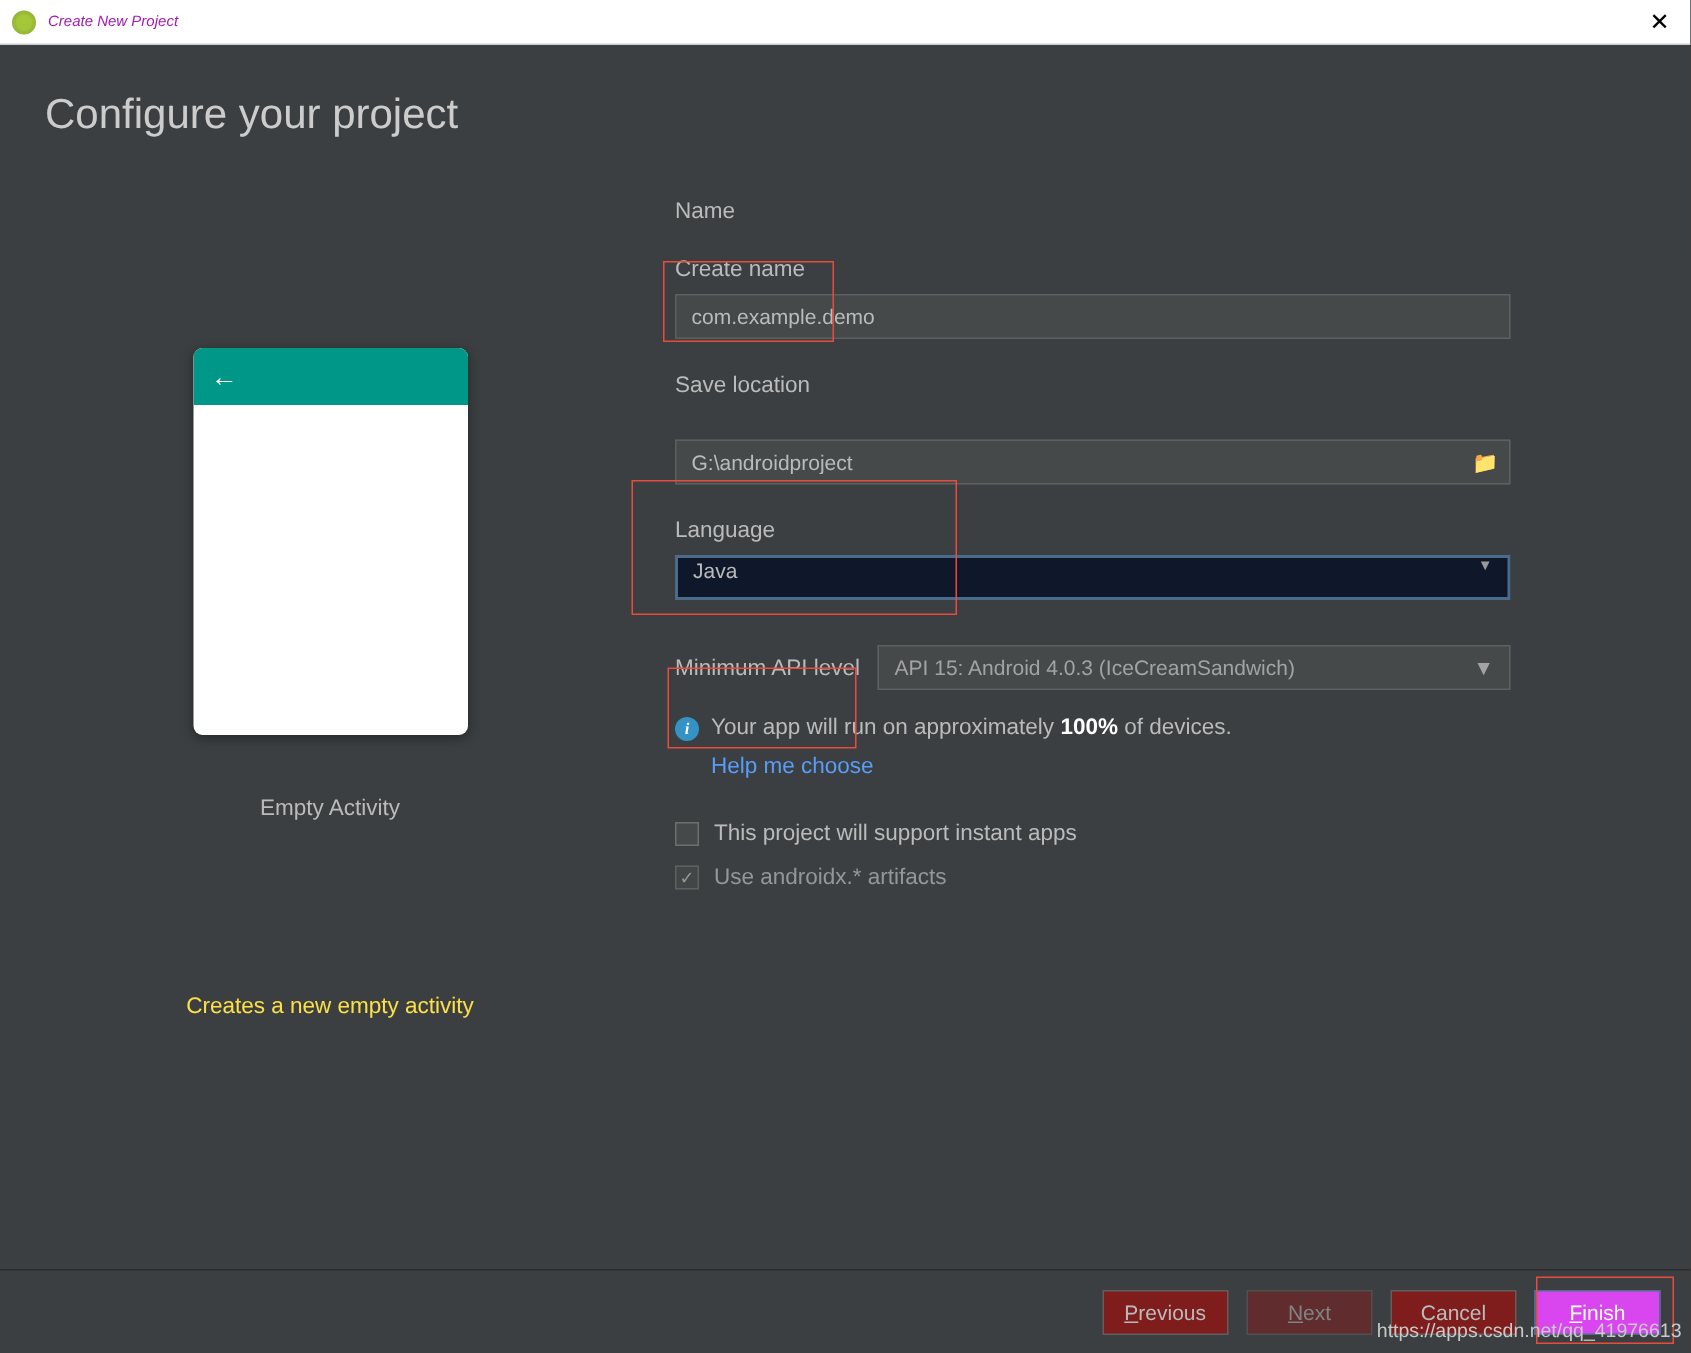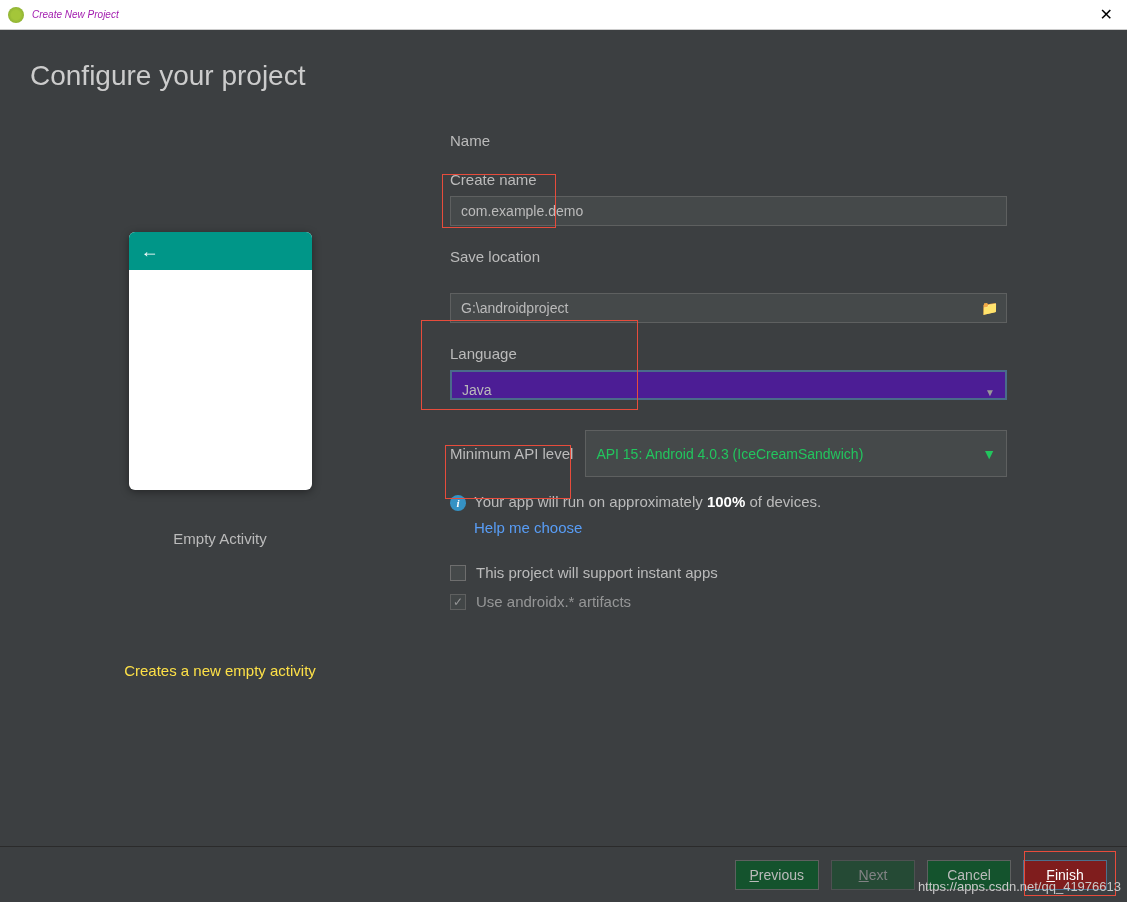--- a/index.html
+++ b/index.html
@@ -29,43 +29,43 @@
 
 .highlight-red { position: absolute; border: 1px solid #e74c3c; pointer-events: none; }
 .hl1 { left: 442px; top: 174px; width: 114px; height: 54px; }
 .hl2 { left: 421px; top: 320px; width: 217px; height: 90px; }
 .hl3 { left: 445px; top: 445px; width: 126px; height: 54px; }
 .hl4 { left: 1024px; top: 851px; width: 92px; height: 45px; }
 
 .input-with-icon { position: relative; margin-top: 28px; }
 .input-with-icon .folder-icon { position: absolute; right: 8px; top: 50%; transform: translateY(-50%); color: #888; font-size: 14px; }
 
-.select-like { width: 100%; height: 30px; background: #4c1d95; border: 2px solid #4a6b8a; color: #bbbbbb; padding: 0 10px; font-size: 14px; display: flex; align-items: flex-end; justify-content: space-between; cursor: pointer; }
+.select-like { width: 100%; height: 30px; background: #0f172a; border: 2px solid #4a6b8a; color: #bbbbbb; padding: 0 10px; font-size: 14px; display: flex; align-items: flex-start; justify-content: space-between; cursor: pointer; }
 .select-like .chevron { color: #999; font-size: 10px; }
 
 .api-row { display: flex; align-items: center; gap: 12px; margin-bottom: 16px; margin-top: 30px; }
 .api-label { color: #bbbbbb; font-size: 15px; white-space: nowrap; }
-.api-select { flex: 1; height: 47px; background: #45494a; border: 1px solid #5e6060; color: #22c55e; padding: 0 10px; font-size: 14px; display: flex; align-items: center; justify-content: space-between; cursor: pointer; }
+.api-select { flex: 1; height: 30px; background: #45494a; border: 1px solid #5e6060; color: #a3a3a3; padding: 0 10px; font-size: 14px; display: flex; align-items: center; justify-content: space-between; cursor: pointer; }
 
 .info-row { display: flex; align-items: flex-start; gap: 8px; margin-bottom: 8px; padding-left: 0; }
 .info-icon { width: 16px; height: 16px; background: #3592c4; border-radius: 50%; color: #fff; font-size: 11px; font-weight: bold; display: flex; align-items: center; justify-content: center; font-style: italic; font-family: Georgia, serif; flex-shrink: 0; margin-top: 2px; }
 .info-text { color: #bbbbbb; font-size: 15px; }
 .info-text b { color: #ffffff; font-weight: bold; }
 .help-link { color: #589df6; font-size: 15px; cursor: pointer; margin-left: 24px; margin-bottom: 16px; display: inline-block; }
 
 .checkbox-row { display: flex; align-items: center; gap: 10px; margin-bottom: 10px; margin-top: 12px; }
 .checkbox { width: 16px; height: 16px; background: #45494a; border: 1px solid #6e6e6e; display: flex; align-items: center; justify-content: center; }
 .checkbox.checked::after { content: "✓"; color: #bbbbbb; font-size: 12px; }
 .checkbox-row.disabled { opacity: 0.7; }
 .checkbox-label { color: #bbbbbb; font-size: 15px; }
 
 .footer { position: absolute; bottom: 0; left: 0; right: 0; height: 56px; border-top: 1px solid #2b2b2b; display: flex; align-items: center; justify-content: flex-end; padding: 0 20px; gap: 12px; }
-.btn { min-width: 84px; height: 30px; background: #14532d; border: 1px solid #5e6060; color: #bbbbbb; font-size: 14px; cursor: pointer; padding: 0 14px; }
+.btn { min-width: 84px; height: 30px; background: #7f1d1d; border: 1px solid #5e6060; color: #bbbbbb; font-size: 14px; cursor: pointer; padding: 0 14px; }
 .btn.disabled { opacity: 0.55; cursor: default; }
-.btn.primary { background: #7f1d1d; border-color: #4c708c; color: #fff; }
+.btn.primary { background: #d946ef; border-color: #4c708c; color: #fff; }
 .btn .mnemonic { text-decoration: underline; }
 
 .watermark { position: absolute; bottom: 8px; right: 6px; color: #c9c9c9; font-size: 13px; pointer-events: none; z-index: 50; }
 </style>
 </head>
 <body>
 
 <div class="titlebar">
   <div class="app-icon"></div>
   <div class="title">Create New Project</div>

